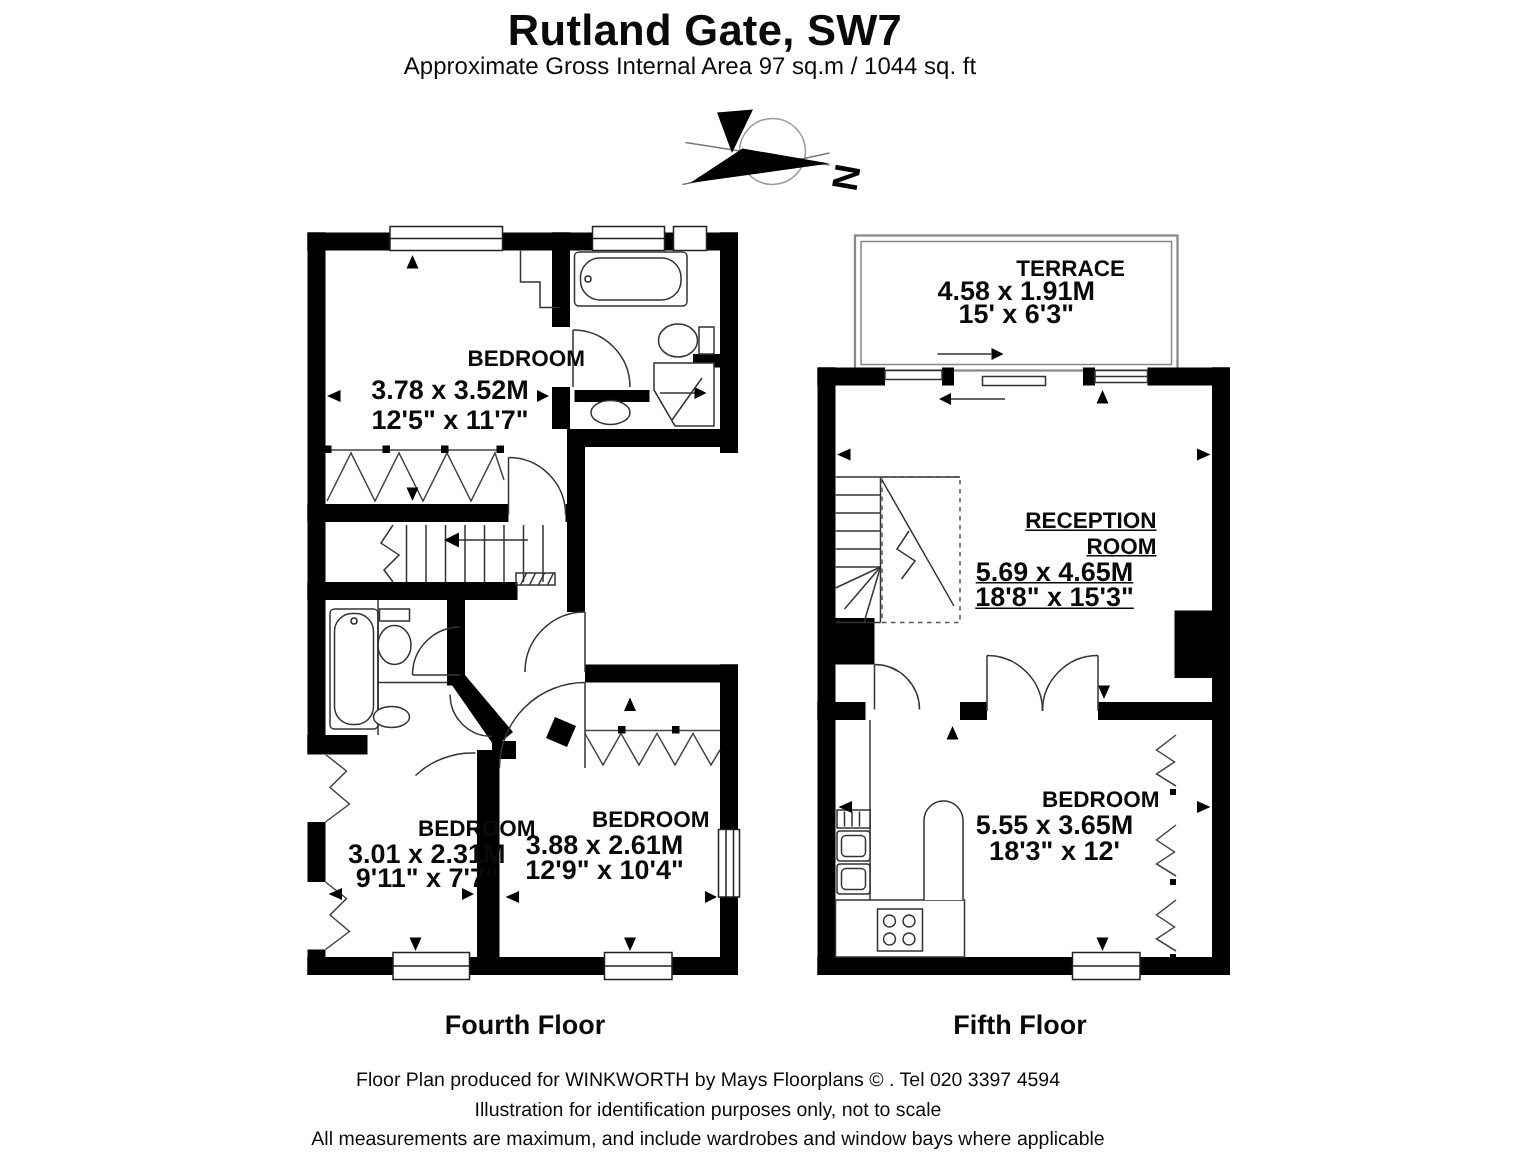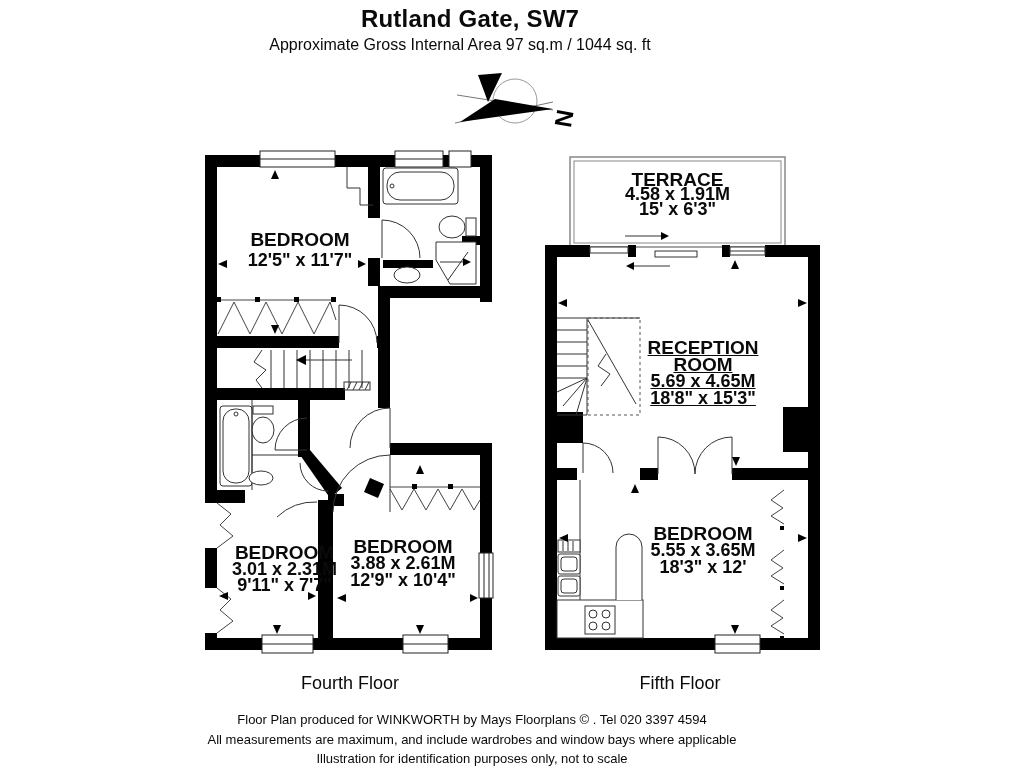--- a/index.html
+++ b/index.html
@@ -1,29 +1,29 @@
 <!DOCTYPE html>
 <html><head>
 <meta charset="utf-8">
 <style>
   html,body{margin:0;padding:0;background:#fff;}
   body{width:1024px;height:768px;position:relative;overflow:hidden;
        font-family:"Liberation Sans", sans-serif;color:#0a0a0a;}
   .abs{position:absolute;}
   .page-title{top:5px;left:0;width:940px;text-align:center;
-              font-size:24px;font-weight:bold;letter-spacing:.2px;}
+              font-size:29px;font-weight:bold;letter-spacing:.2px;}
   .page-subtitle{top:36px;left:0;width:920px;text-align:center;font-size:16px;}
   .room-label{text-align:center;font-weight:bold;}
-  .room-label .rname{font-size:19px;white-space:pre-line;}
+  .room-label .rname{font-size:15px;white-space:pre-line;text-align:right;}
   .room-label .rdim{font-size:18px;}
   .lh15 div{line-height:15px;}
   .lh16 div{line-height:16px;}
   .lh17 div{line-height:17px;}
   .lh20 div{line-height:20px;}
-  .floor-label{top:673px;text-align:center;font-size:18px;font-weight:normal;width:300px;}
+  .floor-label{top:673px;text-align:center;font-size:18px;font-weight:bold;width:300px;}
   .footer{left:0;width:944px;text-align:center;font-size:13px;line-height:19.5px;}
   svg{display:block;}
 </style>
 </head>
 <body>
 
 <div class="abs page-title">Rutland Gate, SW7</div>
 <div class="abs page-subtitle">Approximate Gross Internal Area 97 sq.m  /  1044 sq. ft</div>
 
 <div class="abs" style="left:450px;top:70px;">
@@ -273,20 +273,21 @@
     <polygon points="105,336 101,345 109,345"></polygon>
     <polygon points="29,390 38,386 38,394"></polygon>
     <polygon points="277,390 268,386 268,394"></polygon>
     <polygon points="205,486 201,477 209,477"></polygon>
   </g>
 </svg>
 </div>
 
 <div class="abs room-label lh20" style="left:210px;top:230px;width:180px;">
   <div class="rname">BEDROOM</div>
+  <div class="rdim">3.78 x 3.52M</div>
   <div class="rdim">12'5" x 11'7"</div>
 </div>
 <div class="abs room-label lh16" style="left:212px;top:545px;width:145px;">
   <div class="rname">BEDROOM</div>
   <div class="rdim">3.01 x 2.31M</div>
   <div class="rdim">9'11" x 7'7"</div>
 </div>
 <div class="abs room-label lh17" style="left:333px;top:538px;width:140px;">
   <div class="rname">BEDROOM</div>
   <div class="rdim">3.88 x 2.61M</div>
@@ -307,15 +308,15 @@
   <div class="rname">BEDROOM</div>
   <div class="rdim">5.55 x 3.65M</div>
   <div class="rdim">18'3" x 12'</div>
 </div>
 
 <div class="abs floor-label" style="left:200px;">Fourth Floor</div>
 <div class="abs floor-label" style="left:530px;">Fifth Floor</div>
 
 <div class="abs footer" style="top:710px;">
   <div>Floor Plan produced for WINKWORTH by Mays Floorplans  © . Tel 020 3397 4594</div>
+  <div>Illustration for identification purposes only, not to scale</div>
   <div>All measurements are maximum, and include wardrobes and window bays where applicable</div>
-  <div>Illustration for identification purposes only, not to scale</div>
 </div>
 
 </body></html>

